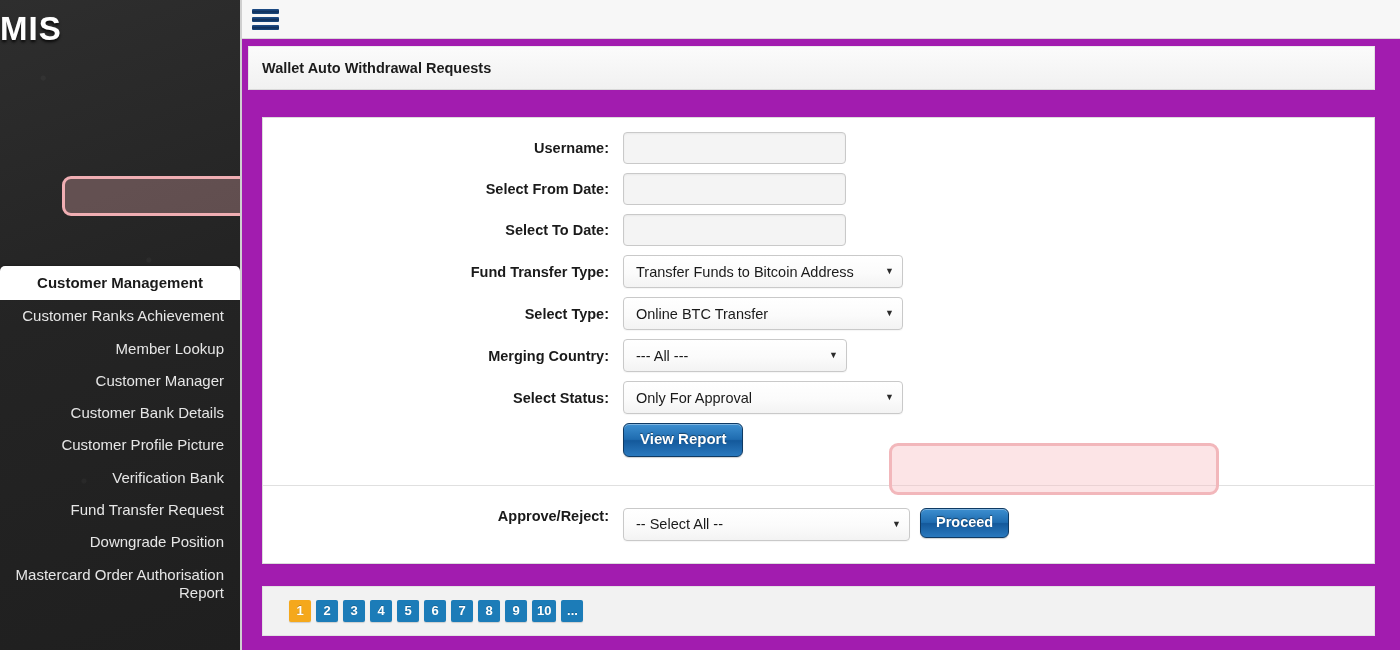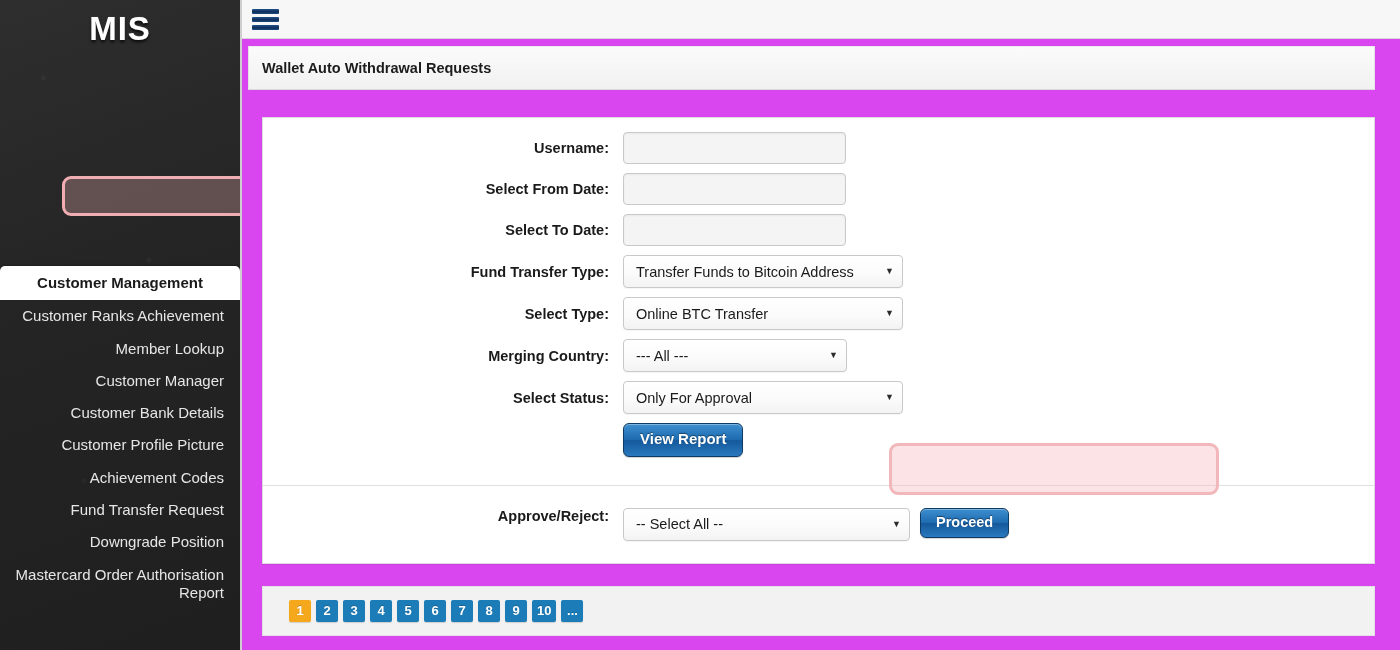--- a/index.html
+++ b/index.html
@@ -29,21 +29,21 @@
       radial-gradient(circle at 18% 12%, rgba(255,255,255,0.035) 0 2px, transparent 3px),
       radial-gradient(circle at 62% 40%, rgba(255,255,255,0.03) 0 2px, transparent 3px),
       radial-gradient(circle at 35% 74%, rgba(255,255,255,0.03) 0 2px, transparent 3px),
       radial-gradient(circle at 82% 88%, rgba(255,255,255,0.025) 0 2px, transparent 3px),
       linear-gradient(160deg, #2e2e2e 0%, #242424 45%, #1f1f1f 100%);
     position: relative;
     overflow: hidden;
   }
 
   .brand {
-    text-align: center;
+    text-align: left;
     padding-top: 10px;
     height: 58px;
   }
   .brand-text {
     font-size: 33px;
     font-weight: bold;
     color: #ffffff;
     letter-spacing: 1px;
     text-shadow: 0 2px 3px rgba(0,0,0,0.85), 0 0 1px rgba(255,255,255,0.4);
   }
@@ -106,21 +106,21 @@
     padding: 8px 10px;
     border-radius: 5px 5px 0 0;
     box-shadow: 0 -1px 2px rgba(0,0,0,.2);
     margin-right: 0;
   }
   .nav-item.two-line { white-space: normal; }
 
   
   .main {
     flex: 1 1 auto;
-    background: #d946ef;
+    background: #a21caf;
     border-left: 2px solid #cfcfcf;
     display: flex;
     flex-direction: column;
     min-width: 0;
   }
 
   .topbar {
     height: 39px;
     background: #f7f7f7;
     border-bottom: 1px solid #d7d7d7;
@@ -325,21 +325,21 @@
     </div>
 
 
     <nav class="nav">
       <div class="nav-item active">Customer Management</div>
       <div class="nav-item">Customer Ranks Achievement</div>
       <div class="nav-item">Member Lookup</div>
       <div class="nav-item">Customer Manager</div>
       <div class="nav-item">Customer Bank Details</div>
       <div class="nav-item">Customer Profile Picture</div>
-      <div class="nav-item">Achievement Codes</div>
+      <div class="nav-item">Verification Bank</div>
       <div class="nav-item">Fund Transfer Request</div>
       <div class="nav-item">Downgrade Position</div>
       <div class="nav-item two-line">Mastercard Order Authorisation Report</div>
     </nav>
 
     <div class="highlight-box" id="hl-user"></div>
   </aside>
 
   <section class="main">
 

